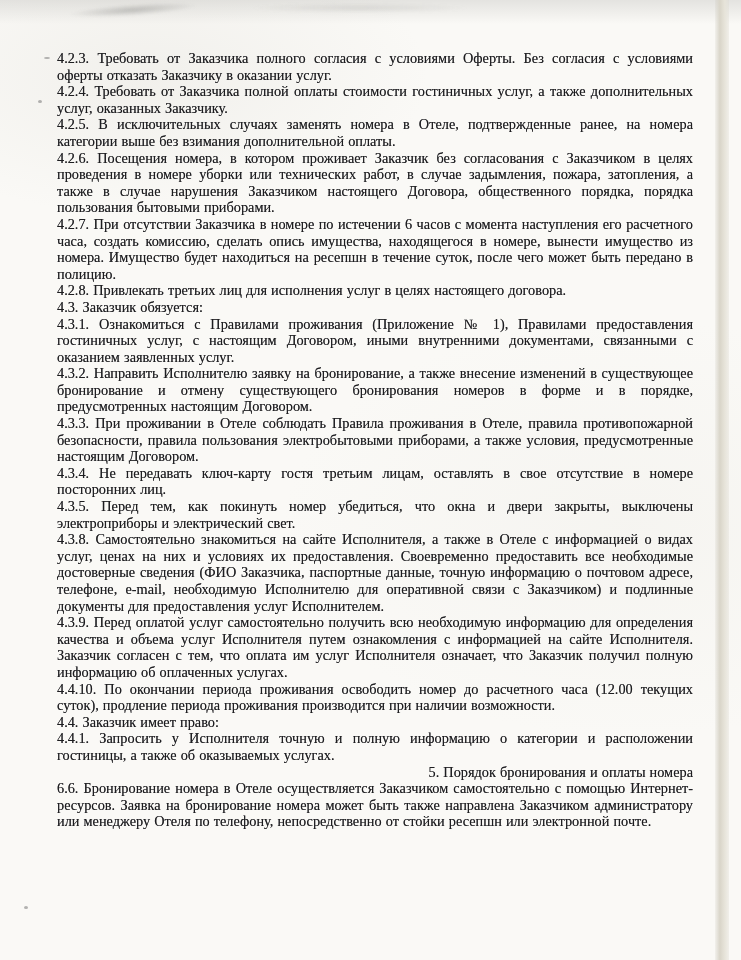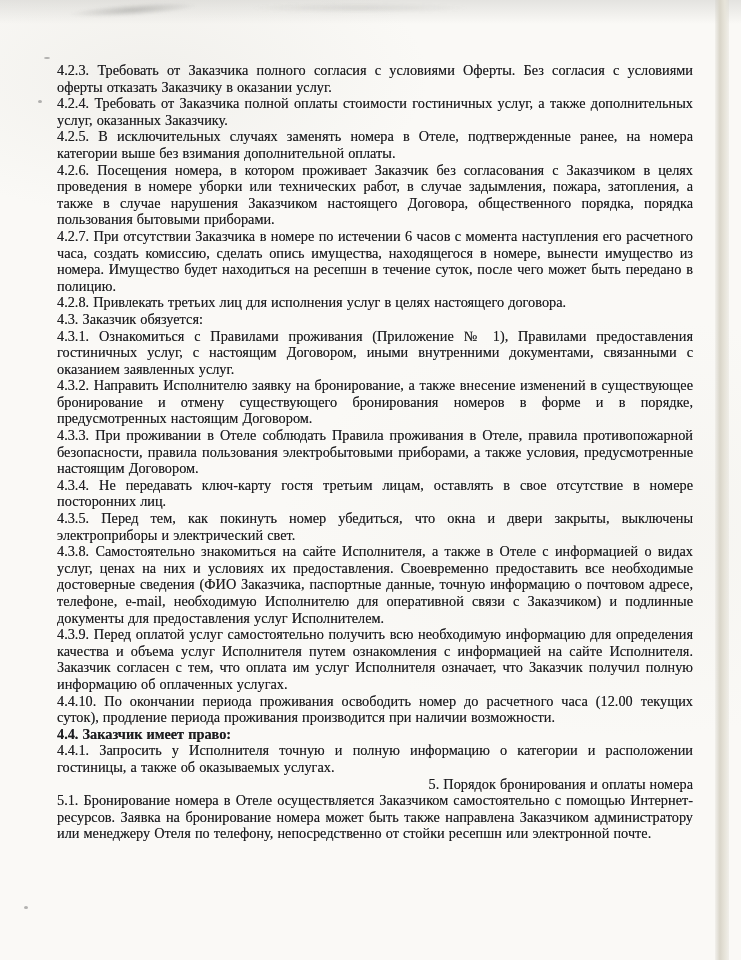--- a/index.html
+++ b/index.html
@@ -58,38 +58,38 @@
     border-radius: 50%;
     background: rgba(90,90,92,0.45);
     filter: blur(0.4px);
   }
   .speck.s1 { left: 44px; top: 57px; width: 6px; height: 2px; }
   .speck.s2 { left: 38px; top: 100px; }
   .speck.s3 { left: 24px; top: 906px; }
   .text-block {
     position: absolute;
     left: 57px;
-    top: 62px;
+    top: 50px;
     width: 636px;
   }
   .text-block p {
     margin: 0;
     padding: 0;
     text-align: justify;
     font-size: 14.3px;
     line-height: 16.6px;
     color: #1d1d20;
     text-shadow: 0 0 0.5px rgba(40,40,44,0.65);
     word-spacing: 0.5px;
   }
   .text-block p.center {
     text-align: right;
   }
   .text-block p.bold {
-    font-weight: bold;
+    font-weight: normal;
   }
 </style>
 </head>
 <body>
 
 <div class="scan-root">
   <div class="top-shade"></div>
   <div class="smudge-a"></div>
   <div class="smudge-b"></div>
   <div class="speck s1"></div>
@@ -109,15 +109,15 @@
       <p class="para normal">4.3.2. Направить Исполнителю заявку на бронирование, а также внесение изменений в существующее бронирование и отмену существующего бронирования номеров в форме и в порядке, предусмотренных настоящим Договором.</p>
       <p class="para normal">4.3.3. При проживании в Отеле соблюдать Правила проживания в Отеле, правила противопожарной безопасности, правила пользования электробытовыми приборами, а также условия, предусмотренные настоящим Договором.</p>
       <p class="para normal">4.3.4. Не передавать ключ-карту гостя третьим лицам, оставлять в свое отсутствие в номере посторонних лиц.</p>
       <p class="para normal">4.3.5. Перед тем, как покинуть номер убедиться, что окна и двери закрыты, выключены электроприборы и электрический свет.</p>
       <p class="para normal">4.3.8. Самостоятельно знакомиться на сайте Исполнителя, а также в Отеле с информацией о видах услуг, ценах на них и условиях их предоставления. Своевременно предоставить все необходимые достоверные сведения (ФИО Заказчика, паспортные данные, точную информацию о почтовом адресе, телефоне, e-mail, необходимую Исполнителю для оперативной связи с Заказчиком) и подлинные документы для предоставления услуг Исполнителем.</p>
       <p class="para normal">4.3.9. Перед оплатой услуг самостоятельно получить всю необходимую информацию для определения качества и объема услуг Исполнителя путем ознакомления с информацией на сайте Исполнителя. Заказчик согласен с тем, что оплата им услуг Исполнителя означает, что Заказчик получил полную информацию об оплаченных услугах.</p>
       <p class="para normal">4.4.10. По окончании периода проживания освободить номер до расчетного часа (12.00 текущих суток), продление периода проживания производится при наличии возможности.</p>
       <p class="para bold">4.4. Заказчик имеет право:</p>
       <p class="para normal">4.4.1. Запросить у Исполнителя точную и полную информацию о категории и расположении гостиницы, а также об оказываемых услугах.</p>
       <p class="para center">5. Порядок бронирования и оплаты номера</p>
-      <p class="para normal">5.1. Бронирование номера в Отеле осуществляется Заказчиком самостоятельно с помощью Интернет-ресурсов. Заявка на бронирование номера может быть также направлена Заказчиком администратору или менеджеру Отеля по телефону, непосредственно от стойки ресепшн или электронной почте.</p>
+      <p class="para normal">6.6. Бронирование номера в Отеле осуществляется Заказчиком самостоятельно с помощью Интернет-ресурсов. Заявка на бронирование номера может быть также направлена Заказчиком администратору или менеджеру Отеля по телефону, непосредственно от стойки ресепшн или электронной почте.</p>
     </div>
 </div>
 
 </body></html>

